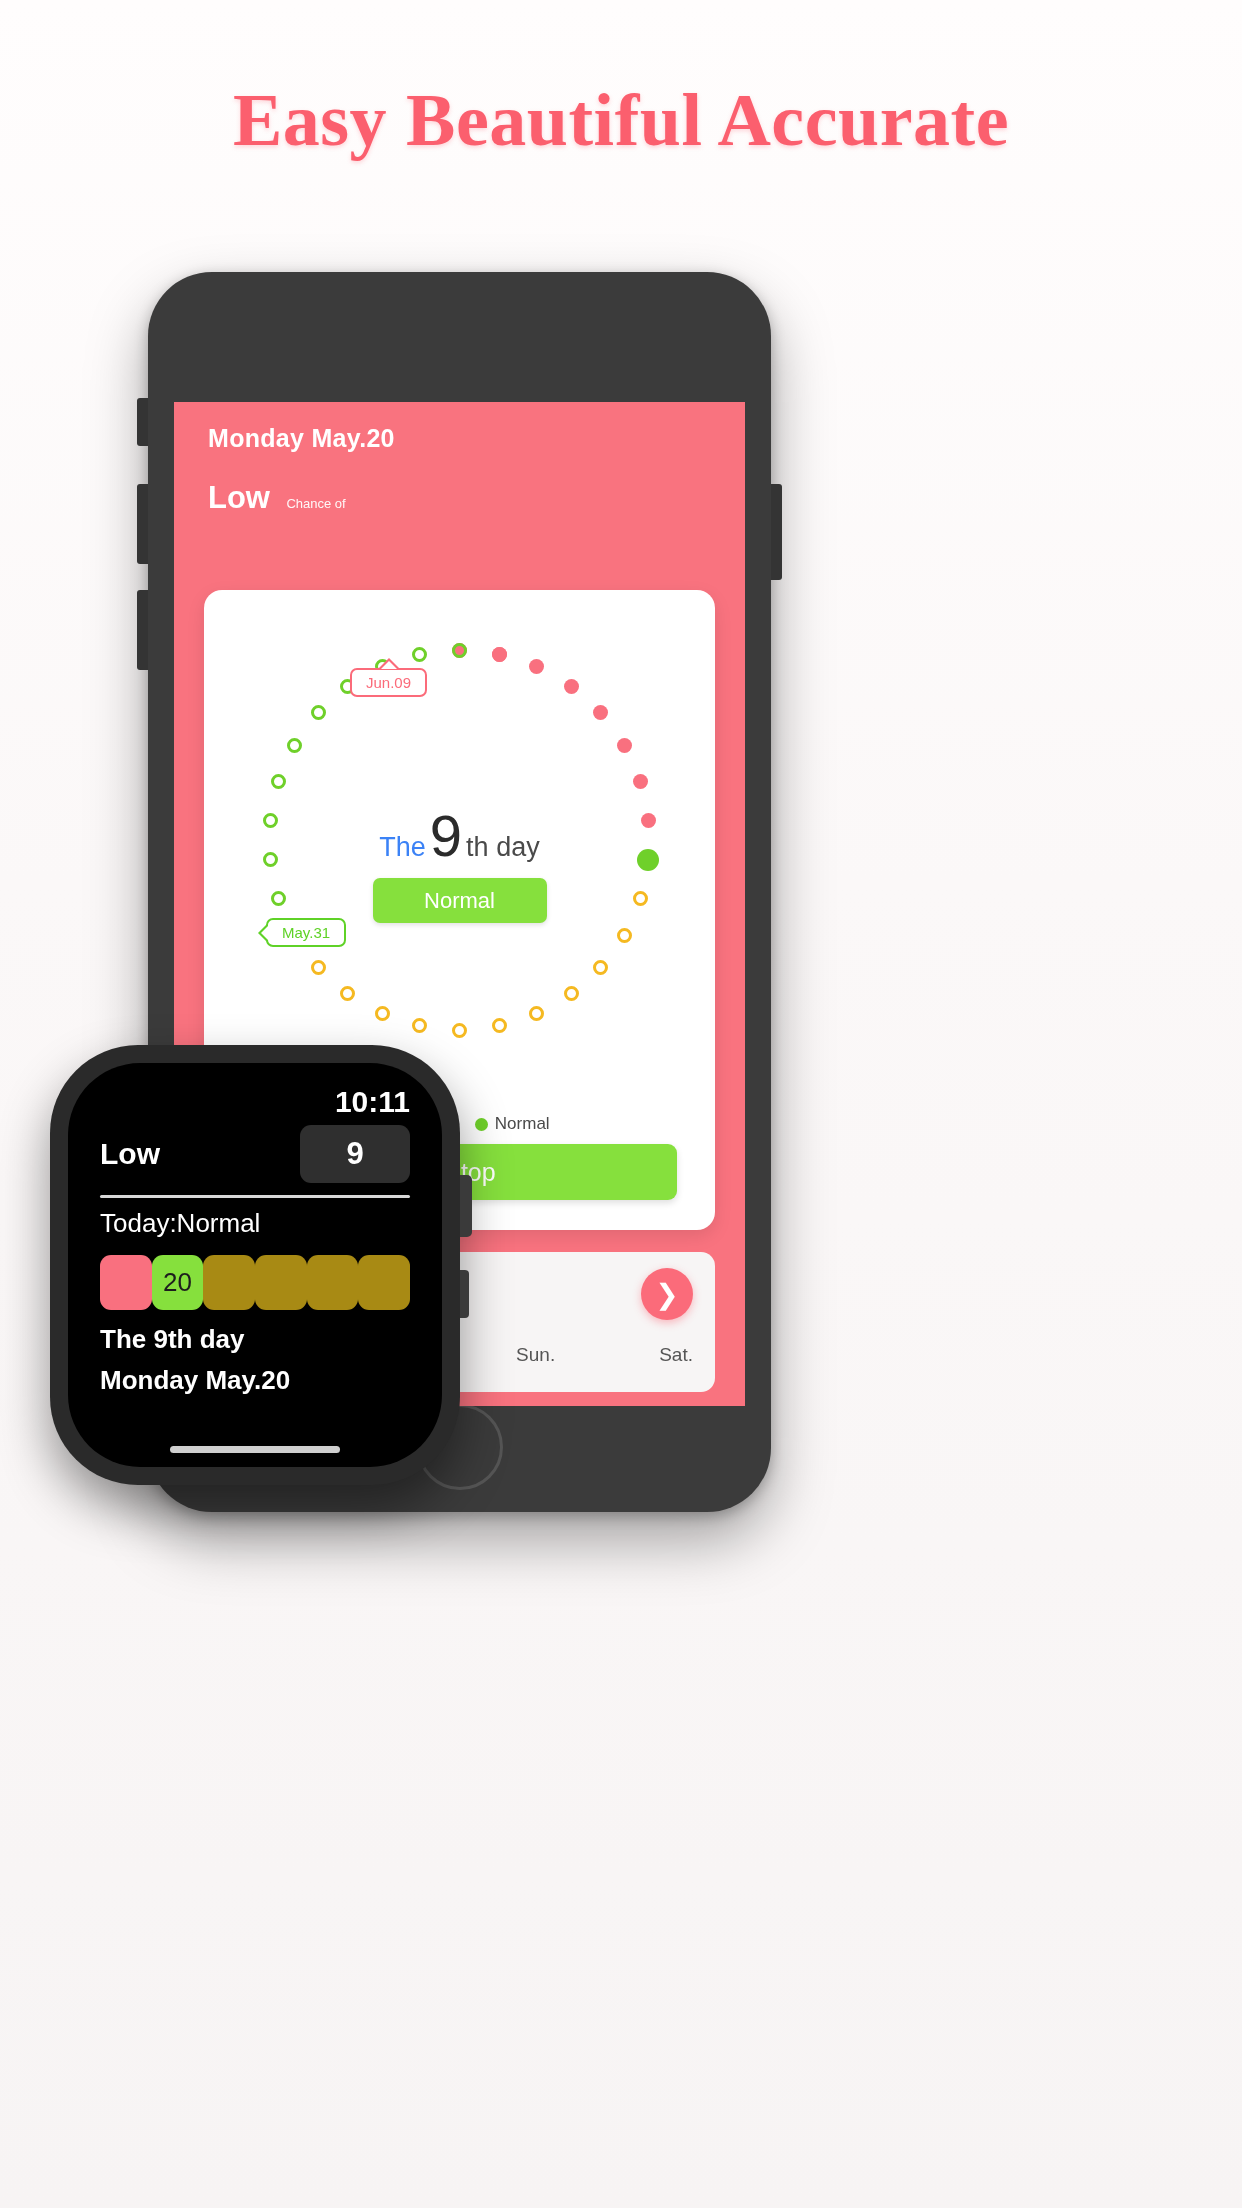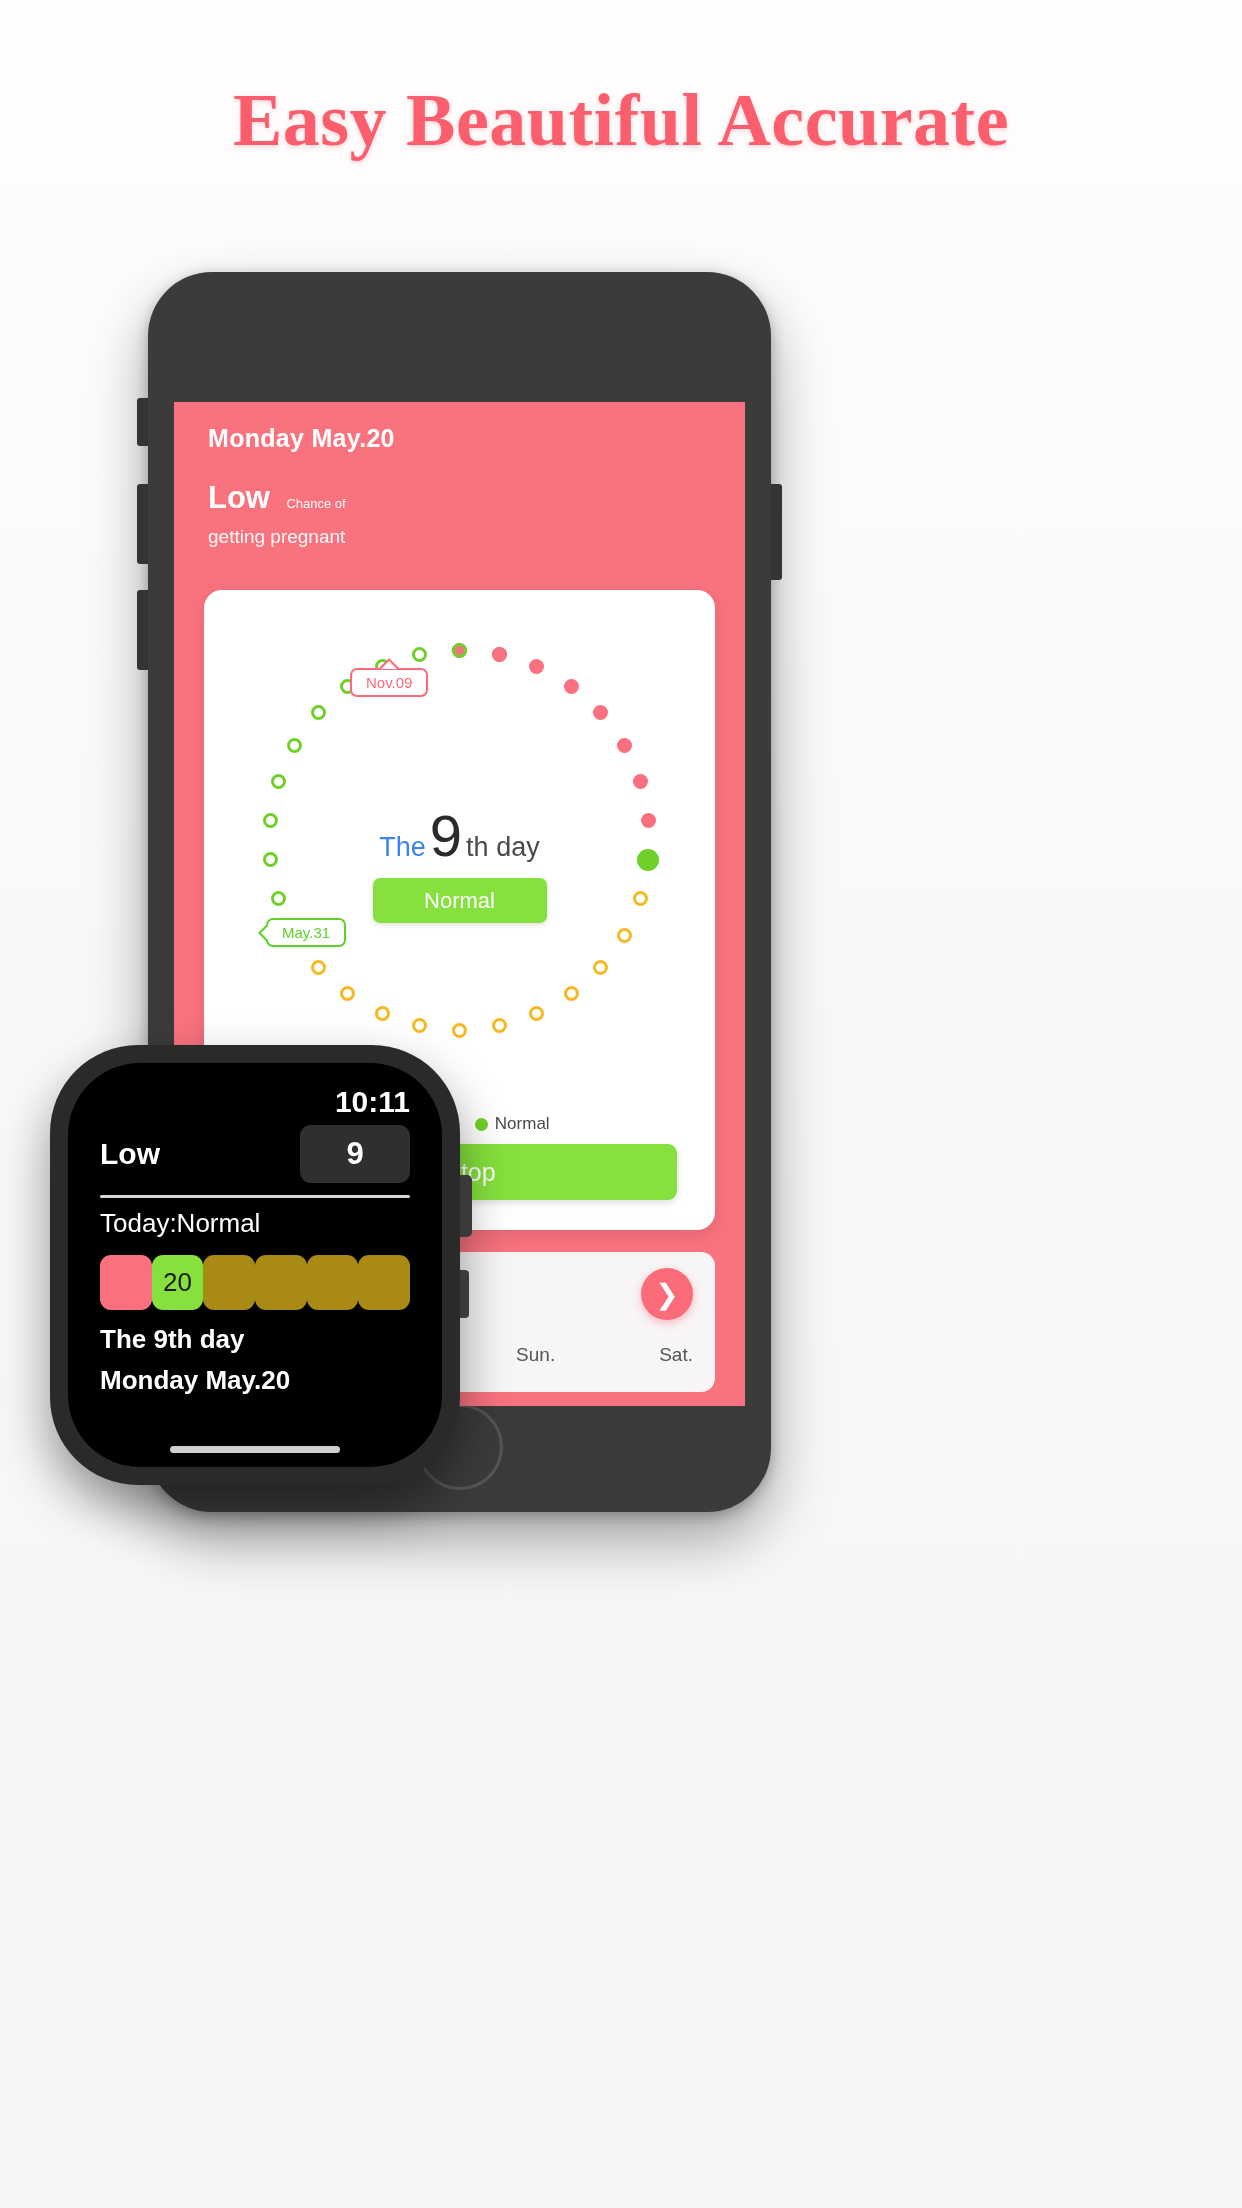--- a/index.html
+++ b/index.html
@@ -236,21 +236,20 @@
   <div class="home-btn"></div>
 
   <div class="screen">
 
 
     <div class="hdr">
       <div class="hdr-date">Monday May.20</div>
       <div class="hdr-chance">
         <span class="lvl">Low</span>
         <span class="txt">Chance of</span>
-        <span class="txt2">getting pregnant</span>
       </div>
     </div>
 
     <div class="card">
       <div class="ring" id="ring">
           <div class="dot" style="width: 15px; height: 15px; left: 248px; top: 52.5px; background: rgb(249, 112, 127);"></div>
           <div class="dot" style="width: 15px; height: 15px; left: 287.503px; top: 56.652px; background: rgb(249, 112, 127);"></div>
           <div class="dot" style="width: 15px; height: 15px; left: 325.28px; top: 68.9264px; background: rgb(249, 112, 127);"></div>
           <div class="dot" style="width: 15px; height: 15px; left: 359.679px; top: 88.7868px; background: rgb(249, 112, 127);"></div>
           <div class="dot" style="width: 15px; height: 15px; left: 389.198px; top: 115.365px; background: rgb(249, 112, 127);"></div>
@@ -277,21 +276,21 @@
           <div class="dot hollow" style="width: 15px; height: 15px; left: 83.4552px; top: 147.5px; border-color: rgb(111, 208, 42);"></div>
           <div class="dot hollow" style="width: 15px; height: 15px; left: 106.802px; top: 115.365px; border-color: rgb(111, 208, 42);"></div>
           <div class="dot hollow" style="width: 15px; height: 15px; left: 136.321px; top: 88.7868px; border-color: rgb(111, 208, 42);"></div>
           <div class="dot hollow" style="width: 15px; height: 15px; left: 170.72px; top: 68.9264px; border-color: rgb(111, 208, 42);"></div>
           <div class="dot hollow" style="width: 15px; height: 15px; left: 208.497px; top: 56.652px; border-color: rgb(111, 208, 42);"></div>
           <div class="dot hollow" style="width: 15px; height: 15px; left: 248px; top: 52.5px; border-color: rgb(111, 208, 42);"></div>
           <div class="dot" style="width: 15px; height: 15px; left: 287.503px; top: 56.652px; background: rgb(249, 112, 127);"></div>
         </div>
 
       <div class="callout up" style="left:146px; top:78px;">
-        <span>Nov.09</span>
+        <span>Jun.09</span>
       </div>
 
       <div class="callout green left" style="left:62px; top:328px;">
         <span>May.31</span>
       </div>
 
       <div class="center-txt">
         <span class="pre">The</span><span class="big">9</span><span class="post">th day</span>
       </div>
 

